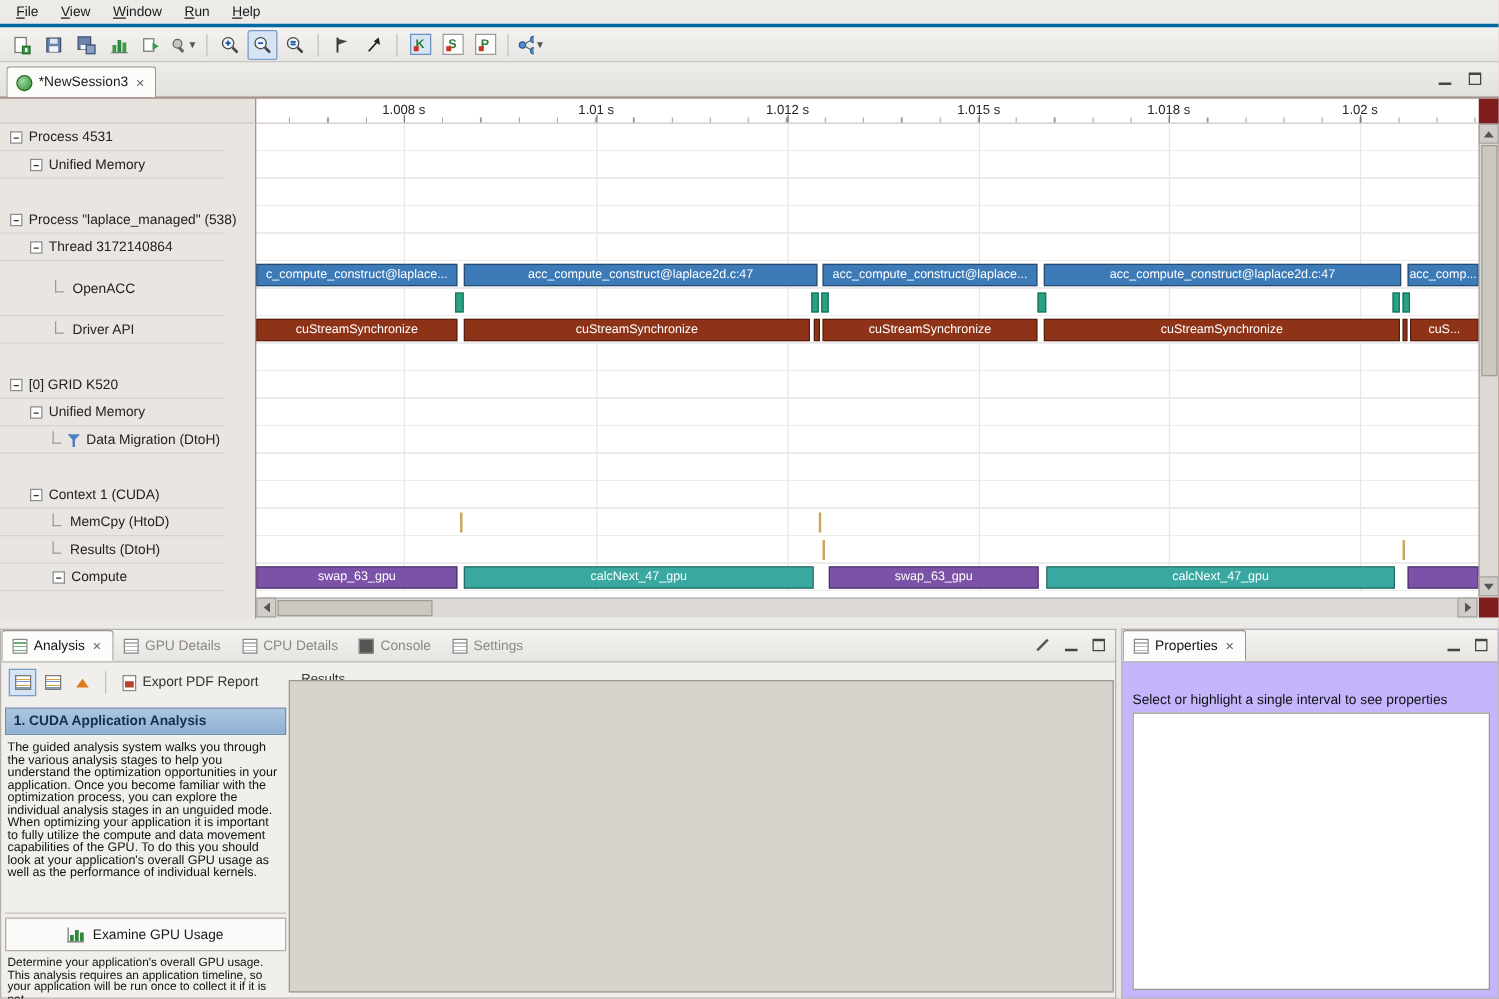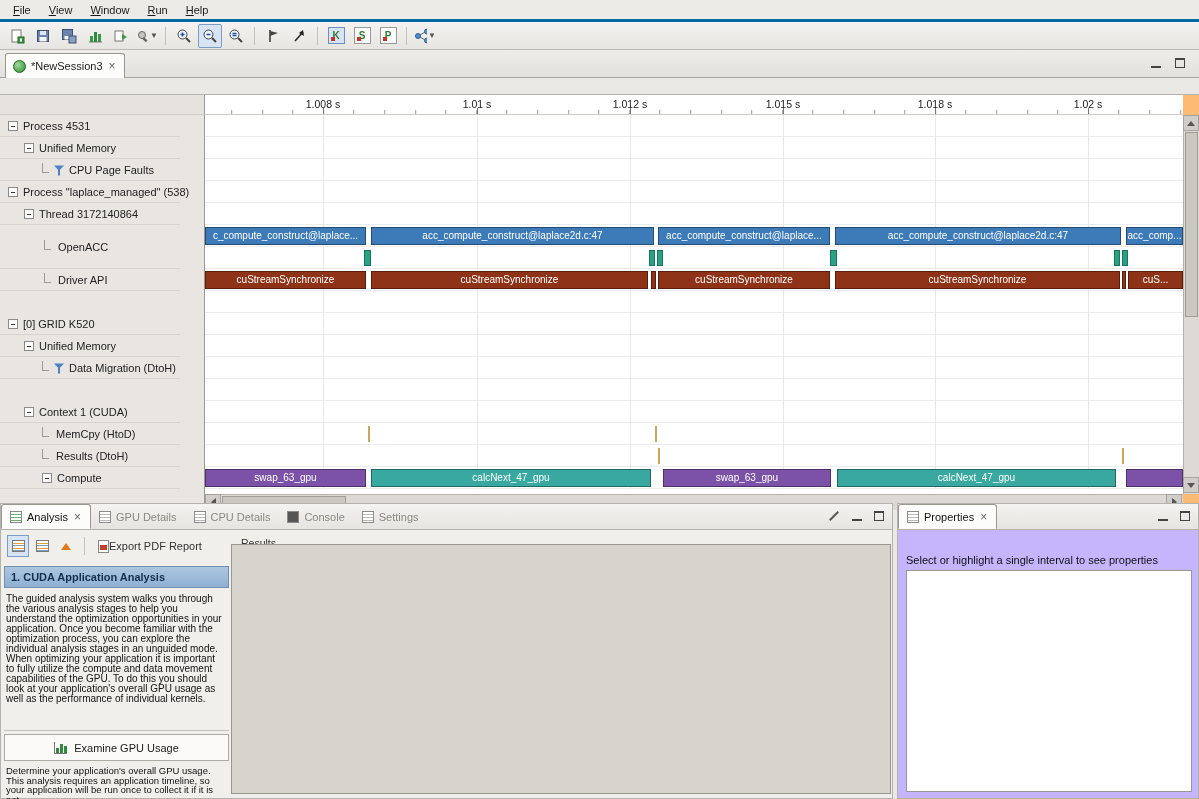--- a/index.html
+++ b/index.html
@@ -25,21 +25,21 @@
   
   .edit-tabbar{position:absolute;left:0;top:50px;width:1199px;height:28px;background:linear-gradient(#efedea,#e3e1dd);border-bottom:1px solid #a9a6a0}
   .etab{position:absolute;left:5px;top:3px;height:25px;background:#fcfcfb;border:1px solid #9a978f;border-bottom:none;border-radius:3px 3px 0 0;display:flex;align-items:center;padding:0 7px;gap:5px}
   .session-icon{width:13px;height:13px;border-radius:50%;background:radial-gradient(circle at 35% 35%,#9fd89f,#2e8b2e);border:1px solid #1e6b1e}
   .tclose{color:#666;font-size:12px;line-height:10px;padding:0 1px;cursor:default}
   .winbtns{position:absolute;right:14px;top:8px;display:flex;gap:14px;align-items:center}
   .win-min{width:10px;height:9px;border-bottom:2px solid #444}
   .win-max{width:10px;height:10px;border:1px solid #444;border-top:2px solid #444}
 
   
-  .timeline{position:absolute;left:0;top:94px;width:1199px;height:416px;background:#fdba74;border-top:1px solid #b5b2ad}
+  .timeline{position:absolute;left:0;top:78px;width:1199px;height:416px;background:#7f1d1d;border-top:1px solid #b5b2ad}
   .ruler{position:absolute;left:205px;top:0;width:978px;height:20px;background:#fff;border-bottom:1px solid #cfccc7}
   .rlabel{position:absolute;top:3px;transform:translateX(-50%);font-size:10.5px;color:#222;white-space:nowrap}
   .rtick{position:absolute;bottom:0;width:1px;height:6px;background:#777}
   .minorticks{position:absolute;left:0;bottom:0;width:978px;height:4px;background:repeating-linear-gradient(to right,#9a9a9a 0 1px,transparent 1px 30.6px);background-position-x:26.2px}
   .corner{position:absolute;left:0;top:0;width:205px;height:20px;background:#e6e3df;border-right:1px solid #9a978f;border-bottom:1px solid #cfccc7}
 
   .tree{position:absolute;left:0;top:20px;width:205px;height:396px;background:#e9e6e2;border-right:1px solid #9a978f}
   .trow{position:absolute;left:0;width:180px;border-bottom:1px solid #d7d4cf}
   .tlabel{position:absolute;top:50%;transform:translateY(-50%);white-space:nowrap;font-size:11px;color:#222}
   .minus{position:absolute;top:50%;margin-top:-5px;width:10px;height:10px;background:#fdfdfd;border:1px solid #8a8a8a}
@@ -78,21 +78,21 @@
   .tabicon.green{background:repeating-linear-gradient(to bottom,#fff 0 2px,#6fae6f 2px 3px)}
   .tabicon.console{background:#555}
   .panel-btns{position:absolute;right:8px;top:7px;display:flex;gap:12px;align-items:center}
   .pencil{width:12px;height:2px;background:#555;transform:rotate(-45deg)}
 
   .atoolbar{position:absolute;left:0;top:27px;width:230px;height:30px;display:flex;align-items:center;padding-left:6px;gap:2px}
   .abtn{width:22px;height:22px;border:1px solid transparent;display:flex;align-items:center;justify-content:center}
   .abtn.sel{background:#d6e4f4;border:1px solid #7a9cc6}
   .listicon{width:13px;height:12px;border:1px solid #7a7a7a;background:repeating-linear-gradient(to bottom,#fff 0 2px,#e0a040 2px 3px,#fff 3px 4px,#7799bb 4px 5px)}
   .uparrow{width:0;height:0;border-left:5px solid transparent;border-right:5px solid transparent;border-bottom:7px solid #e07818}
-  .exportbtn{display:flex;align-items:center;padding:3px 6px;color:#333}
+  .exportbtn{display:flex;align-items:center;gap:5px;padding:3px 6px;color:#333}
   .pdficon{width:11px;height:13px;background:#fff;border:1px solid #888;position:relative}
   .pdficon::after{content:"";position:absolute;left:1px;top:4px;width:7px;height:5px;background:#c04030}
 
   .ana-head{position:absolute;left:3px;top:62px;width:225px;height:22px;background:linear-gradient(#adc6e0,#8fb0d2);border:1px solid #6f8fb0;color:#12304e;font-weight:bold;padding:4px 6px}
   .ana-body{position:absolute;left:5px;top:90px;width:218px;font-size:10px;line-height:10px;color:#111}
   .ana-sep{position:absolute;left:3px;top:226px;width:225px;height:1px;background:#c5c2bc}
   .examine-btn{position:absolute;left:3px;top:230px;width:225px;height:27px;background:#fbfaf8;border:1px solid #aeaba5;display:flex;align-items:center;justify-content:center;gap:7px;font-size:11px}
   .chartmini{width:13px;height:12px;position:relative;border-left:1px solid #777;border-bottom:1px solid #777}
   .chartmini i{position:absolute;bottom:0;width:3px;background:#2f8a3f}
   .ana-foot{position:absolute;left:5px;top:262px;width:220px;font-size:9.5px;line-height:9.5px;color:#111}
@@ -254,25 +254,20 @@
 
     <div class="tree">
       <div class="trow" style="top:0;height:22px">
         <span class="minus" style="left:8px"></span>
         <span class="tlabel" style="left:23px">Process 4531</span>
       </div>
       <div class="trow" style="top:22px;height:22px">
         <span class="minus" style="left:24px"></span>
         <span class="tlabel" style="left:39px">Unified Memory</span>
       </div>
-      <div class="trow" style="top:44px;height:22px">
-        <span class="conn" style="left:42px"></span>
-        <span class="funnel" style="left:54px"></span>
-        <span class="tlabel" style="left:69px">CPU Page Faults</span>
-      </div>
       <div class="trow" style="top:66px;height:22px">
         <span class="minus" style="left:8px"></span>
         <span class="tlabel" style="left:23px">Process "laplace_managed" (538)</span>
       </div>
       <div class="trow" style="top:88px;height:22px">
         <span class="minus" style="left:24px"></span>
         <span class="tlabel" style="left:39px">Thread 3172140864</span>
       </div>
       <div class="trow" style="top:110px;height:44px">
         <span class="conn" style="left:44px"></span>

